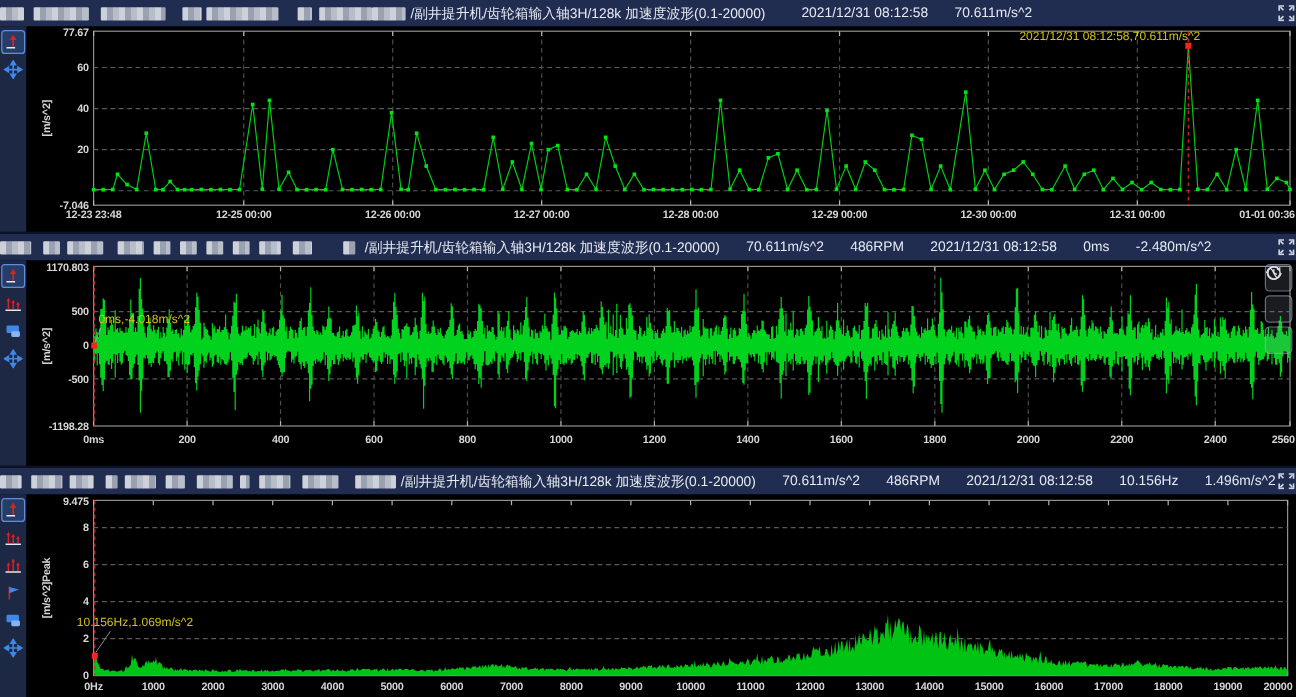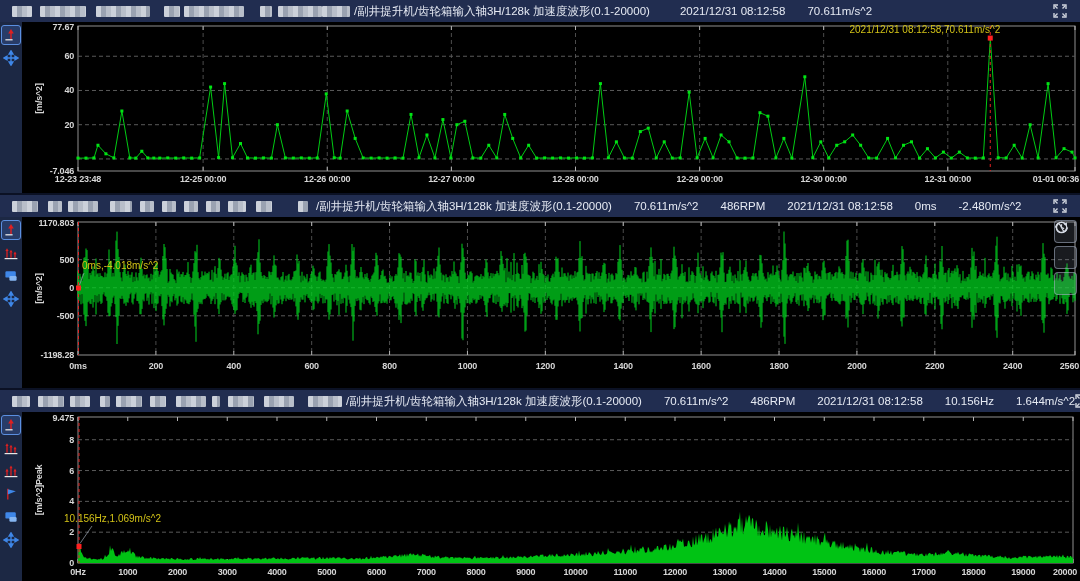--- a/index.html
+++ b/index.html
@@ -2,21 +2,21 @@
 <html><head>
 <meta charset="utf-8">
 <style>
   html,body{margin:0;padding:0;background:#0b1124;width:1080px;height:581px;overflow:hidden;
     font-family:"Liberation Sans",sans-serif;}
   .panel{position:absolute;left:0;width:1080px;}
   #panel-trend{top:0;height:193px;}
   #panel-waveform{top:195px;height:193px;}
   #panel-spectrum{top:390px;height:191px;}
   .phead{position:absolute;top:0;left:0;right:0;height:22px;background:#212d50;
-    display:flex;align-items:center;padding:0 12px;box-sizing:border-box;color:#e6eaf3;
+    display:flex;align-items:center;padding:0 0;box-sizing:border-box;color:#e6eaf3;
     font-size:11.5px;white-space:nowrap;}
   .redacted{display:flex;align-items:center;height:22px;}
   .redacted span{display:inline-block;height:11px;border-radius:1px;
     background:repeating-linear-gradient(90deg,#ccd1da 0 5px,#9aa2b1 5px 10px,#b8bec9 10px 15px);}
   .hfield{margin-left:22px;}
   .hpath{margin-left:4px;}
   .expand{margin-left:auto;width:16px;height:16px;display:flex;align-items:center;justify-content:center;cursor:pointer;}
   .toolbar{position:absolute;left:0;top:22px;bottom:0;width:22px;background:#1c2844;
     display:flex;flex-direction:column;align-items:center;padding-top:3px;gap:3px;box-sizing:border-box;}
   .tool{width:20px;height:20px;display:flex;align-items:center;justify-content:center;
@@ -424,21 +424,21 @@
         <span style="width: 8px; margin-right: 8px;"></span>
         <span style="width: 26px; margin-right: 10px;"></span>
         <span style="width: 30px; margin-right: 14px;"></span>
         <span style="width: 34px; margin-right: 0px;"></span>
       </div>
     <span class="hpath">/副井提升机/齿轮箱输入轴3H/128k 加速度波形(0.1-20000)</span>
     <span class="hfield">70.611m/s^2</span>
     <span class="hfield">486RPM</span>
     <span class="hfield">2021/12/31 08:12:58</span>
     <span class="hfield">10.156Hz</span>
-    <span class="hfield">1.644m/s^2</span>
+    <span class="hfield">1.496m/s^2</span>
     <span class="expand">
       <svg width="14" height="14" viewBox="0 0 14 14" stroke="#cfd4dd" stroke-width="1.4" fill="none">
         <path d="M1,5 L1,1 L5,1 M9,1 L13,1 L13,5 M13,9 L13,13 L9,13 M5,13 L1,13 L1,9"></path>
         <path d="M2,2 L4.5,4.5 M12,2 L9.5,4.5 M12,12 L9.5,9.5 M2,12 L4.5,9.5"></path>
       </svg>
     </span>
   </div>
   <div class="toolbar">
       <div class="tool active">
         <svg width="16" height="16" viewBox="0 0 20 20">

